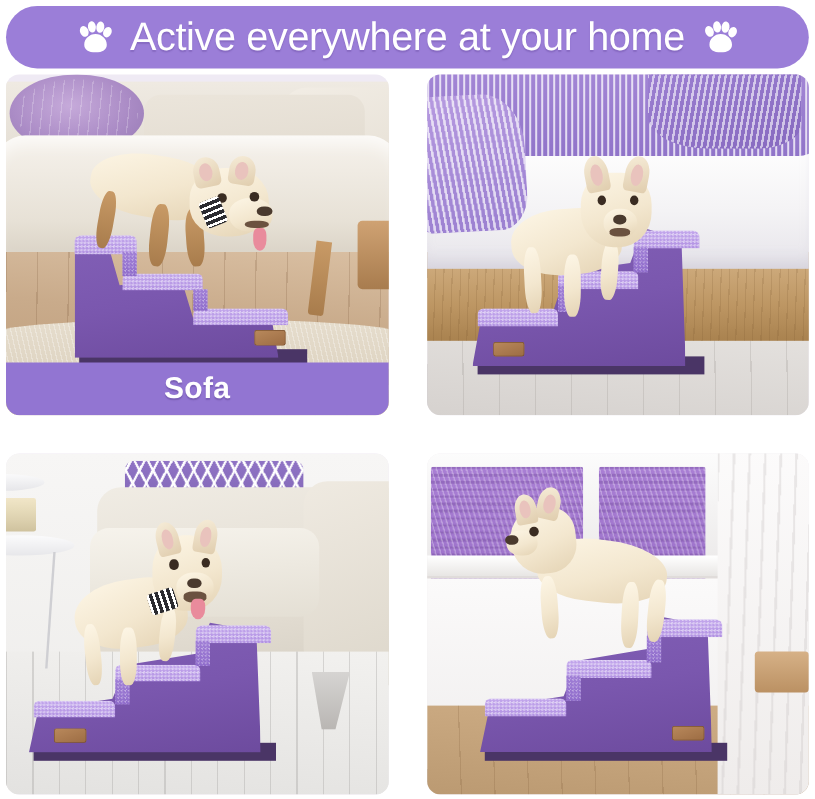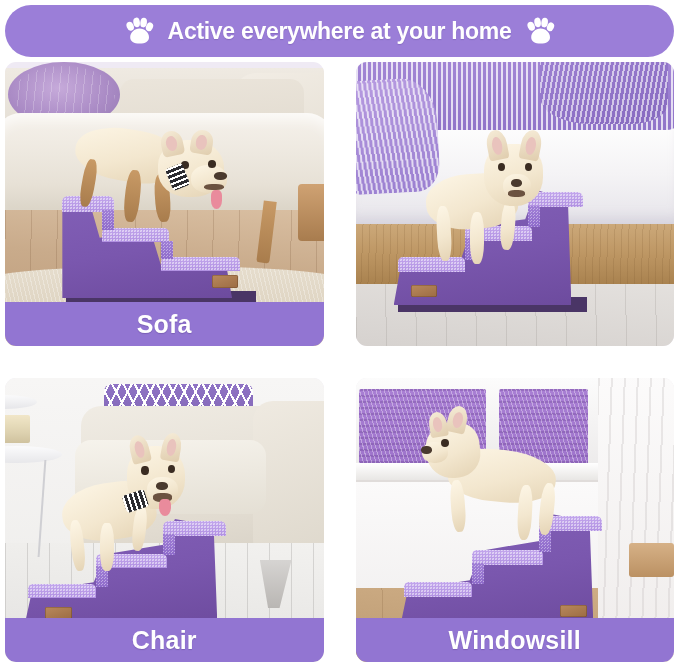--- a/index.html
+++ b/index.html
@@ -18,22 +18,22 @@
     width:669px; height:52px;
     background:#9B7ED8;
     border-radius:26px;
     display:flex;
     align-items:center;
     justify-content:center;
     gap:14px;
   }
   .header-title {
     color:#ffffff;
-    font-size:23px;
-    font-weight:bold;
+    font-size:33px;
+    font-weight:normal;
     letter-spacing:-0.3px;
     white-space:nowrap;
     text-shadow:0 1px 1px rgba(80,50,130,.25);
   }
   .paw { width:30px; height:28px; position:relative; flex:none; }
   .paw svg { display:block; width:100%; height:100%; }
 
   
   .grid {
     position:absolute;
@@ -514,23 +514,20 @@
         </div>
         <div class="eye" style="left:54%;top:22%;width:5%;height:6%;"></div>
         <div class="eye" style="left:72%;top:21%;width:5%;height:6%;"></div>
         <div class="muzzle" style="left:58%;top:30%;width:21%;height:18%;border-radius:46%;"></div>
         <div class="nose" style="left:64%;top:33%;width:8%;height:6%;"></div>
         <div class="mouth" style="left:62%;top:41%;width:13%;height:6%;"></div>
         <div class="tongue" style="left:66%;top:45%;width:8%;height:12%;"></div>
         <div class="collar spots" style="left:42%;top:40%;width:16%;height:13%;transform:rotate(-18deg);"></div>
       </div>
     </div>
-    <div class="label-bar">
-      <span class="label-text">Chair</span>
-    </div>
   </div>
 
   <div class="panel" id="p-win">
     <div class="scene">
       <div class="wall"></div>
       <div class="window-frame"></div>
       <div class="pane p1"></div>
       <div class="pane p2"></div>
       <div class="sill"></div>
       <div class="wainscot"></div>
@@ -560,18 +557,15 @@
           <div class="ear-in" style="left:24%;top:22%;width:52%;height:60%;"></div>
         </div>
         <div class="ear" style="left:2%;top:8%;width:11%;height:18%;border-radius:52% 52% 16% 16%;transform:rotate(-10deg);">
           <div class="ear-in" style="left:24%;top:22%;width:52%;height:60%;"></div>
         </div>
         <div class="muzzle" style="left:-2%;top:30%;width:16%;height:16%;border-radius:46%;"></div>
         <div class="nose" style="left:-3%;top:33%;width:7%;height:6%;"></div>
         <div class="eye" style="left:10%;top:28%;width:5%;height:6%;"></div>
       </div>
     </div>
-    <div class="label-bar">
-      <span class="label-text">Windowsill</span>
-    </div>
   </div>
 
 </div>
 
 </body></html>

